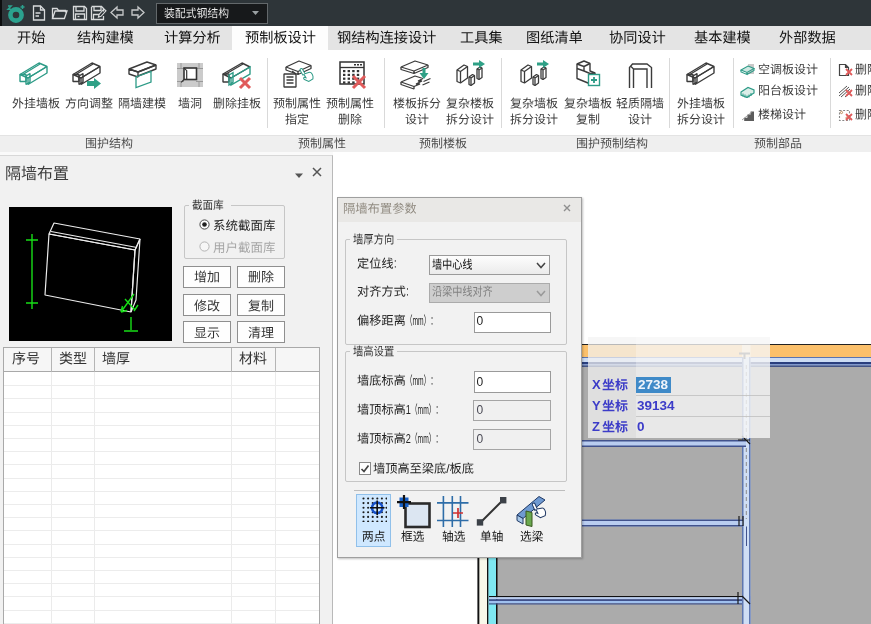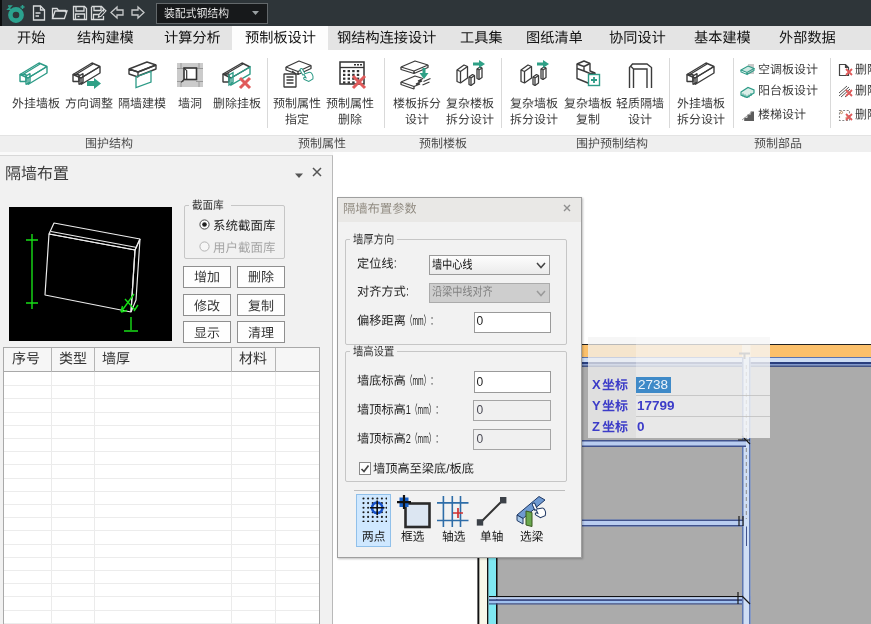--- a/index.html
+++ b/index.html
@@ -787,22 +787,22 @@
     <svg class="z" style="left:602.0px;top:399.4px;width:26.0px;height:13px" viewBox="0 -880 2000 1000" fill="#3c3cc8">
       <use href="#h0" x="0"></use>
       <use href="#h1" x="1000"></use>
     </svg>
     <div class="lat" style="left:592px;top:420px;font-size:13px;font-weight:bold;color:#3c3cc8">Z</div>
     <svg class="z" style="left:602.0px;top:419.7px;width:26.0px;height:13px" viewBox="0 -880 2000 1000" fill="#3c3cc8">
       <use href="#h0" x="0"></use>
       <use href="#h1" x="1000"></use>
     </svg>
     <div style="position:absolute;left:636px;top:377px;width:35px;height:16px;background:#3f8ac8"></div>
-    <div class="lat" style="left:638px;top:378px;font-size:13.5px;font-weight:normal;color:#eef4fb">2738</div>
-    <div class="lat" style="left:637px;top:399px;font-size:13.5px;font-weight:bold;color:#3c3cc8">17799</div>
+    <div class="lat" style="left:638px;top:378px;font-size:13.5px;font-weight:bold;color:#eef4fb">2738</div>
+    <div class="lat" style="left:637px;top:399px;font-size:13.5px;font-weight:bold;color:#3c3cc8">39134</div>
     <div class="lat" style="left:637px;top:419.5px;font-size:13.5px;font-weight:bold;color:#3c3cc8">0</div>
     <div style="position:absolute;left:337px;top:197px;width:245px;height:361px;background:#f2f2f2;border:1px solid #9f9f9f;box-sizing:border-box;box-shadow:1px 1px 2px rgba(0,0,0,0.25)"></div>
     <div style="position:absolute;left:338px;top:198px;width:243px;height:24px;background:#e9e8e6"></div>
     <svg class="z" style="left:342.5px;top:201.9px;width:73.8px;height:12.3px" viewBox="0 -880 6000 1000" fill="#908a80">
       <use href="#g101" x="0"></use>
       <use href="#g23" x="1000"></use>
       <use href="#g32" x="2000"></use>
       <use href="#g84" x="3000"></use>
       <use href="#g13" x="4000"></use>
       <use href="#g50" x="5000"></use>

